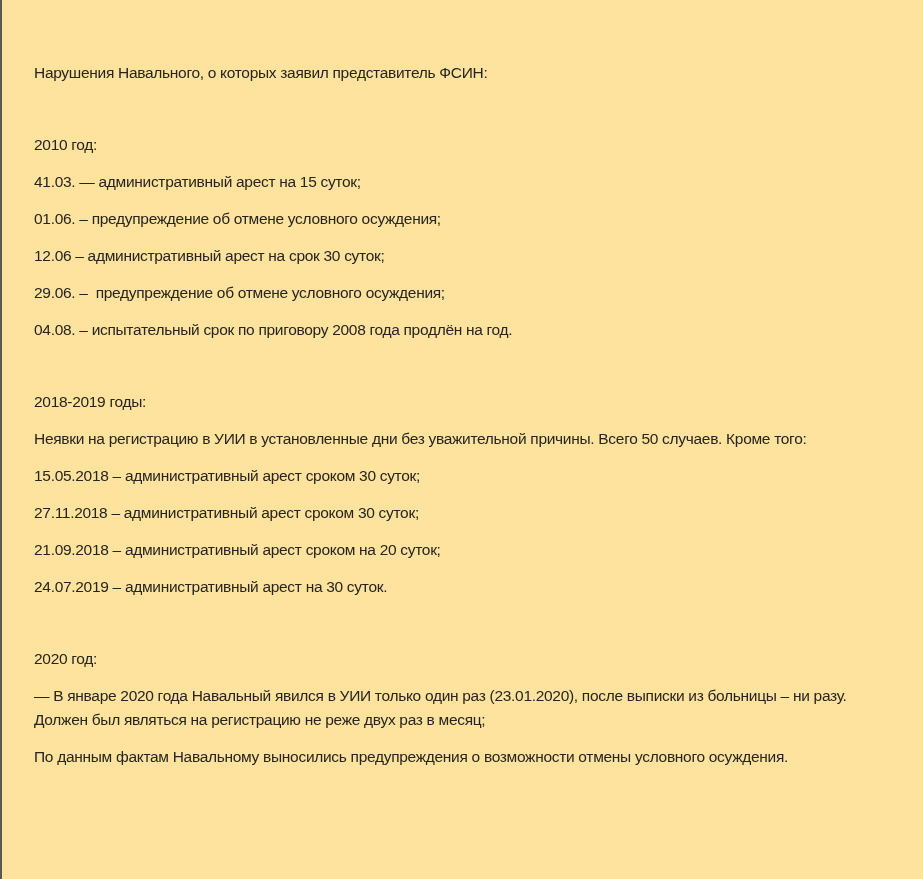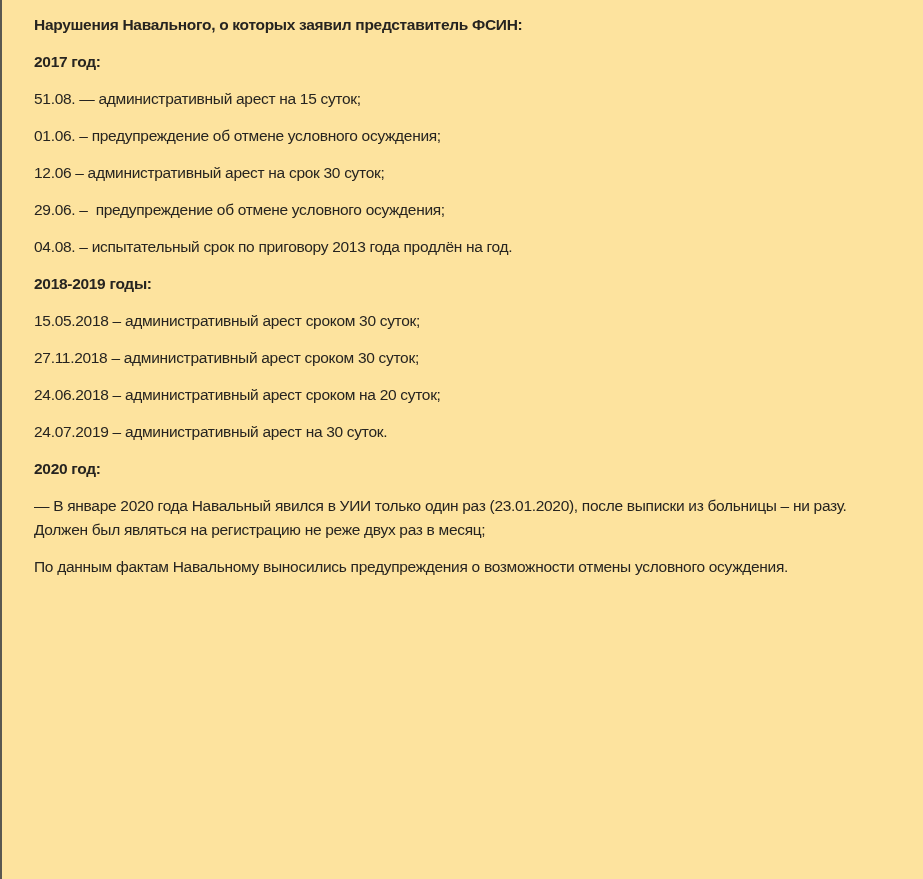--- a/index.html
+++ b/index.html
@@ -19,40 +19,42 @@
   }
   .para {
     margin: 0 0 13px 0;
     font-size: 15.5px;
     line-height: 24px;
     letter-spacing: -0.3px;
     white-space: pre-wrap;
     max-width: 856px;
   }
   .bold {
-    font-weight: bold;
+    font-weight: normal;
+    margin-top: 48px;
   }
 </style>
 </head>
 <body>
 
 <div class="doc">
 
   <p class="para bold">Нарушения Навального, о которых заявил представитель ФСИН:</p>
 
-  <p class="para bold">2017 год:</p>
-  <p class="para">51.08. — административный арест на 15 суток;</p>
+  <p class="para bold">2010 год:</p>
+  <p class="para">41.03. — административный арест на 15 суток;</p>
   <p class="para">01.06. – предупреждение об отмене условного осуждения;</p>
   <p class="para">12.06 – административный арест на срок 30 суток;</p>
   <p class="para">29.06. –  предупреждение об отмене условного осуждения;</p>
-  <p class="para">04.08. – испытательный срок по приговору 2013 года продлён на год.</p>
+  <p class="para">04.08. – испытательный срок по приговору 2008 года продлён на год.</p>
 
   <p class="para bold">2018-2019 годы:</p>
+  <p class="para">Неявки на регистрацию в УИИ в установленные дни без уважительной причины. Всего 50 случаев. Кроме того:</p>
   <p class="para">15.05.2018 – административный арест сроком 30 суток;</p>
   <p class="para">27.11.2018 – административный арест сроком 30 суток;</p>
-  <p class="para">24.06.2018 – административный арест сроком на 20 суток;</p>
+  <p class="para">21.09.2018 – административный арест сроком на 20 суток;</p>
   <p class="para">24.07.2019 – административный арест на 30 суток.</p>
 
   <p class="para bold">2020 год:</p>
   <p class="para">— В январе 2020 года Навальный явился в УИИ только один раз (23.01.2020), после выписки из больницы – ни разу. Должен был являться на регистрацию не реже двух раз в месяц;</p>
   <p class="para">По данным фактам Навальному выносились предупреждения о возможности отмены условного осуждения.</p>
 
 </div>
 
 </body></html>

